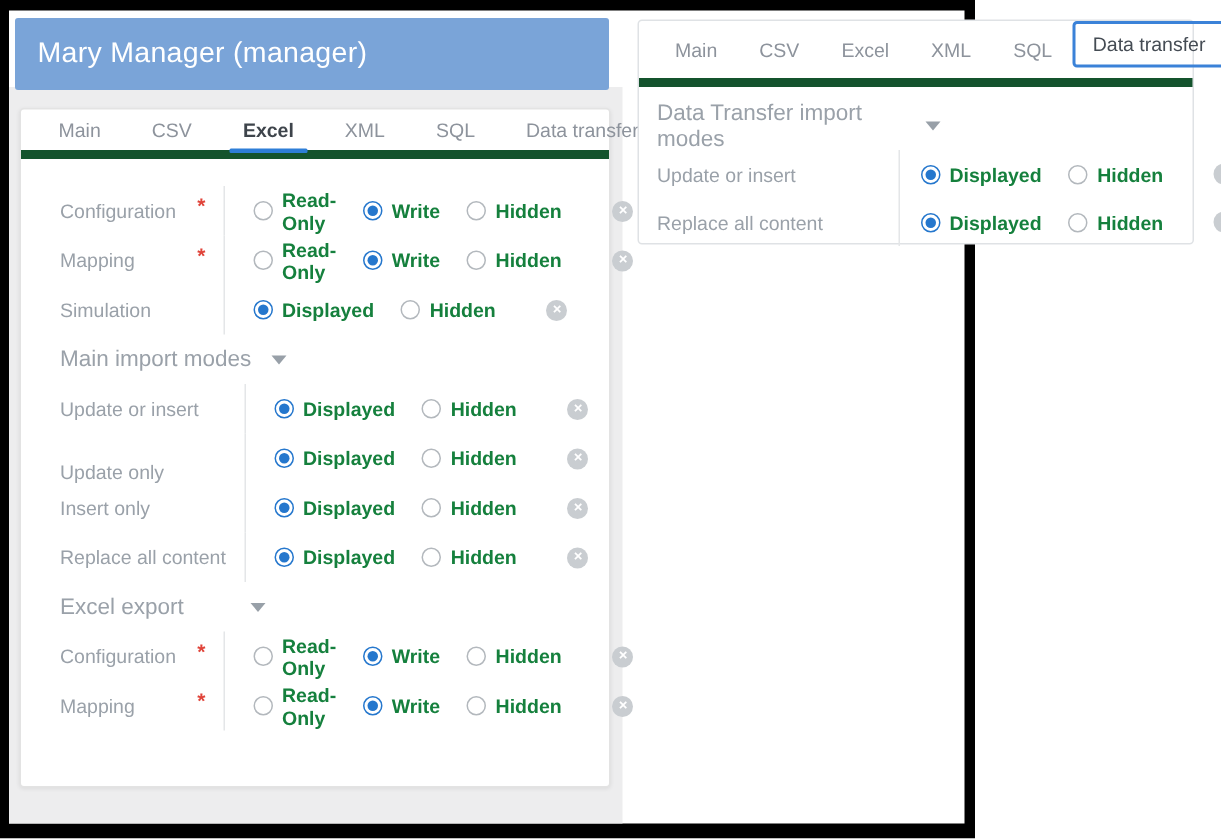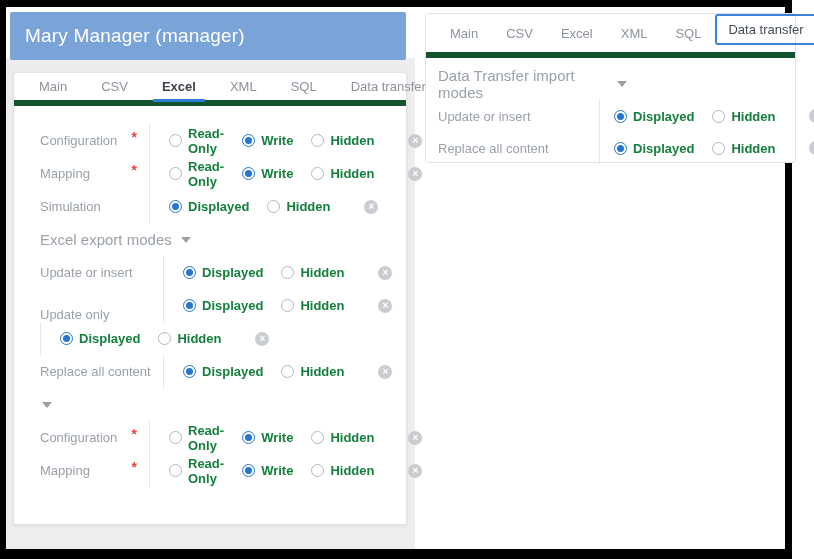--- a/index.html
+++ b/index.html
@@ -2,21 +2,21 @@
 <html><head>
 <meta charset="utf-8">
 <style>
   * { margin:0; padding:0; box-sizing:border-box; }
   html,body { background:#fff; }
   body {
     font-family:"Liberation Sans","DejaVu Sans",sans-serif;
     width:814px; height:559px; overflow:hidden;
   }
   .frame {
-    position:relative; width:792px; height:559px; background:#ffffff;
+    position:relative; width:650px; height:559px; background:#ffffff;
     border-style:solid; border-color:#000;
     border-width:7px 7px 10px 6px;
   }
   
   .left-bg {
     position:absolute; left:0; top:51px; width:409px; bottom:0;
     background:#ededee;
   }
   
   .panel-header {
@@ -164,21 +164,21 @@
     <span class="opt-label">Displayed</span>
   </label>
             <label class="opt">
     <span class="radio"></span>
     <span class="opt-label">Hidden</span>
   </label>
             <span class="clear">×</span>
     </div>
   </div>
         <div class="sec-header">
-    <span class="sec-label" style="width: 139px;">Excel export modes</span>
+    <span class="sec-label" style="width: 139px;">Main import modes</span>
     <span class="caret"></span>
   </div>
         <div class="row">
     <span class="row-label" style="width: 123px;">
       <span class="lbl-text">Update or insert</span>
 
     </span>
     <div class="controls">
       <label class="opt">
     <span class="radio sel"></span>
@@ -202,20 +202,24 @@
     <span class="opt-label">Displayed</span>
   </label>
             <label class="opt">
     <span class="radio"></span>
     <span class="opt-label">Hidden</span>
   </label>
             <span class="clear">×</span>
     </div>
   </div>
         <div class="row">
+    <span class="row-label" style="width: 123px;">
+      <span class="lbl-text">Insert only</span>
+
+    </span>
     <div class="controls">
       <label class="opt">
     <span class="radio sel"></span>
     <span class="opt-label">Displayed</span>
   </label>
             <label class="opt">
     <span class="radio"></span>
     <span class="opt-label">Hidden</span>
   </label>
             <span class="clear">×</span>
@@ -232,20 +236,21 @@
     <span class="opt-label">Displayed</span>
   </label>
             <label class="opt">
     <span class="radio"></span>
     <span class="opt-label">Hidden</span>
   </label>
             <span class="clear">×</span>
     </div>
   </div>
         <div class="sec-header">
+    <span class="sec-label" style="width: 125px;">Excel export</span>
     <span class="caret"></span>
   </div>
         <div class="row">
     <span class="row-label" style="width: 109px;">
       <span class="lbl-text">Configuration</span>
       <span class="req">*</span>
     </span>
     <div class="controls">
       <label class="opt">
     <span class="radio"></span>

